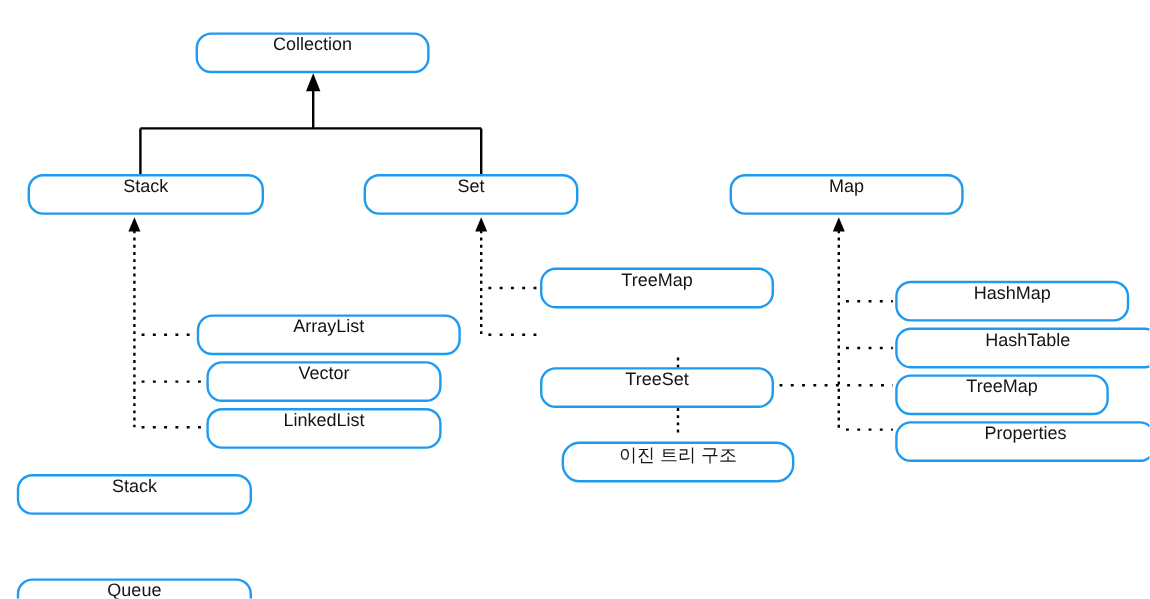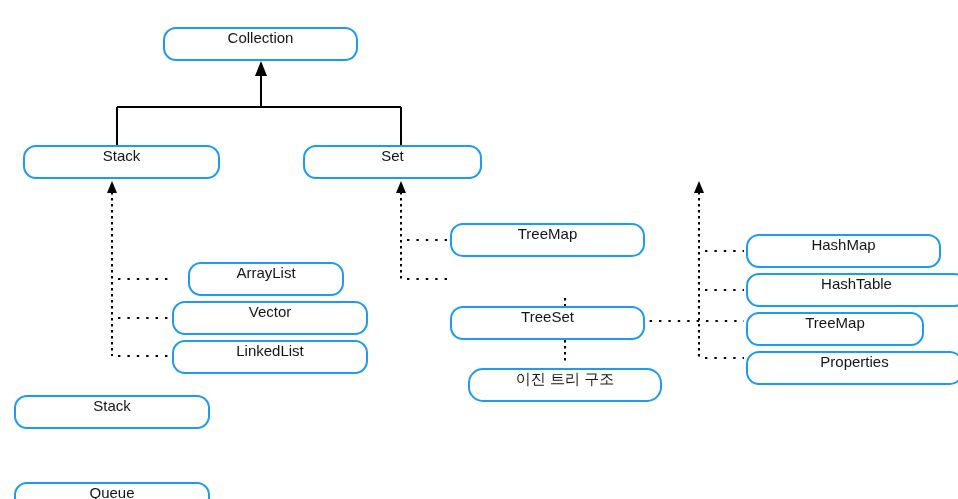--- a/index.html
+++ b/index.html
@@ -28,21 +28,21 @@
   svg.wires { position: absolute; left: 0; top: 0; pointer-events: none; }
   .wire { stroke: var(--line, #000000); stroke-width: 2; fill: none; }
   .dotv { stroke-dasharray: 2.4 3.6; }
   .doth { stroke-dasharray: 2.4 7; }
   .arrow { fill: var(--line, #000000); stroke: none; }
 
   #n-collection { left: 163px; top: 27px;  width: 195px; }
   #n-list       { left: 23px;  top: 145px; width: 197px; }
   #n-set        { left: 303px; top: 145px; width: 179px; }
   #n-map        { left: 608px; top: 145px; width: 195px; }
-  #n-arraylist  { left: 188px; top: 262px; width: 156px; }
+  #n-arraylist  { left: 164px; top: 262px; width: 220px; }
   #n-vector     { left: 172px; top: 301px; width: 196px; }
   #n-linkedlist { left: 172px; top: 340px; width: 196px; }
   #n-hashset    { left: 450px; top: 223px; width: 195px; }
   #n-treeset    { left: 450px; top: 262px; width: 195px; margin-top: 44px; }
   #n-hashmap    { left: 746px; top: 234px; width: 195px; }
   #n-hashtable  { left: 746px; top: 273px; width: 221px; }
   #n-treemap    { left: 746px; top: 312px; width: 178px; }
   #n-properties { left: 746px; top: 351px; width: 217px; }
   #n-binarytree { left: 468px; top: 368px; width: 194px; border-radius: 15px; }
   #n-stack      { left: 14px;  top: 395px; width: 196px; }
@@ -76,20 +76,23 @@
 
   <div class="node" id="n-collection">
     <span>Collection</span>
   </div>
   <div class="node" id="n-list">
     <span>Stack</span>
   </div>
   <div class="node" id="n-set">
     <span>Set</span>
   </div>
+  <div class="node" id="n-map">
+    <span>Map</span>
+  </div>
   <div class="node" id="n-arraylist">
     <span>ArrayList</span>
   </div>
   <div class="node" id="n-vector">
     <span>Vector</span>
   </div>
   <div class="node" id="n-linkedlist">
     <span>LinkedList</span>
   </div>
   <div class="node" id="n-hashset">

